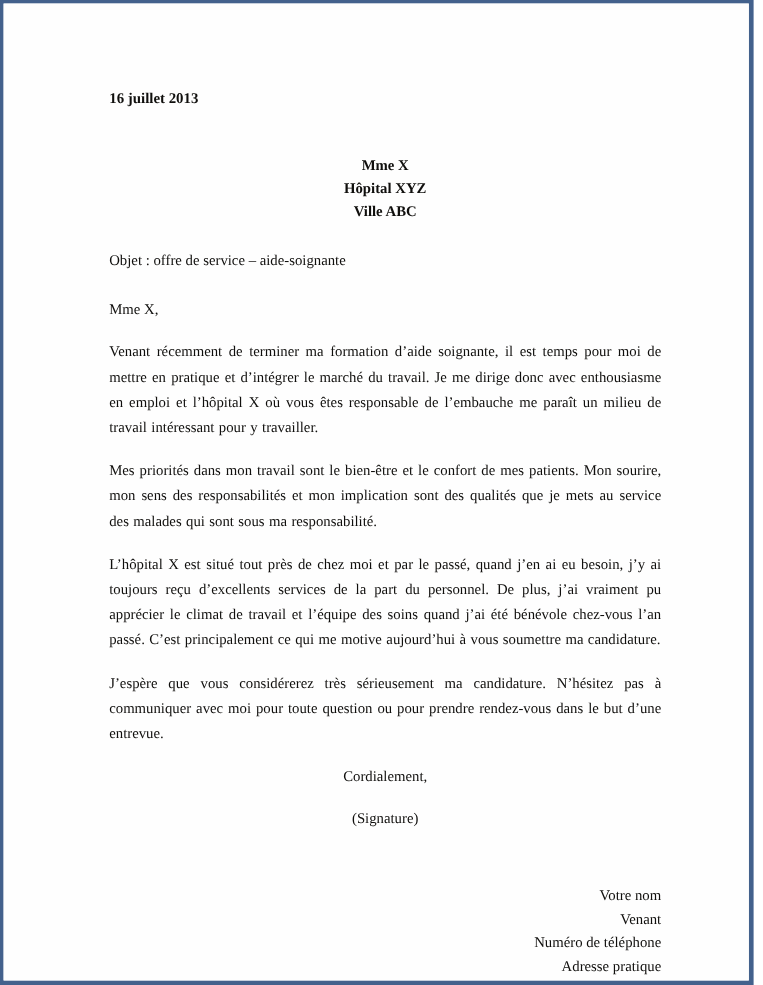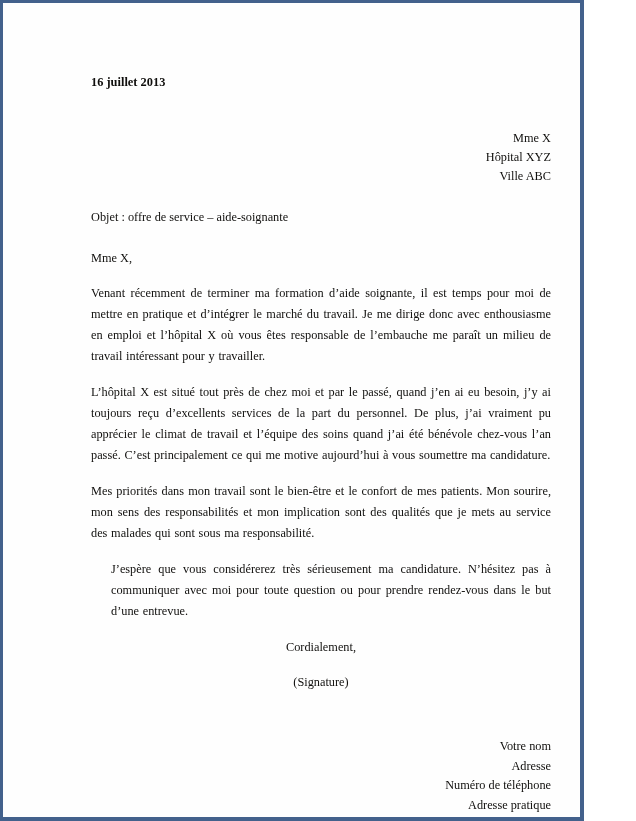--- a/index.html
+++ b/index.html
@@ -11,21 +11,21 @@
     width: 636px;
     height: 821px;
     background: #ffffff;
     font-family: "Liberation Serif", "DejaVu Serif", serif;
     overflow: hidden;
   }
 
   #page {
     position: relative;
     box-sizing: border-box;
-    width: 584px;
+    width: 628px;
     height: 821px;
     background: #ffffff;
     border: 3px solid #43618c;
     border-right-width: 4px;
     border-bottom-width: 4px;
     padding: 0;
   }
 
   #sheet {
     position: absolute;
@@ -52,42 +52,43 @@
     text-align: left;
     margin: 0 0 0 0;
   }
 
   .spacer-lg { height: 38px; }
   .spacer-md { height: 22px; }
   .spacer-sm { height: 15px; }
   .spacer-xl { height: 45px; }
 
   .addr-block {
-    text-align: right;
+    text-align: center;
     line-height: 19px;
+    font-weight: bold;
   }
   .addr-block .line { display: block; }
 
   .subject-line {
     text-align: left;
     line-height: 19px;
   }
 
   .salutation {
     text-align: left;
     line-height: 19px;
   }
 
   p.body-par {
     margin: 0 0 15px 0;
     text-align: justify;
     line-height: 21px;
     word-spacing: 0.6px;
   }
-  p.body-par:last-of-type { margin-bottom: 0; margin-left: 20px; }
+  p.body-par:last-of-type { margin-bottom: 0; }
 
   .closing {
     text-align: center;
     line-height: 20px;
   }
 
   .signature-mark {
     text-align: center;
     line-height: 20px;
   }
@@ -119,36 +120,36 @@
 
       <div class="subject-line">Objet : offre de service – aide-soignante</div>
 
       <div class="spacer-md"></div>
 
       <div class="salutation">Mme X,</div>
 
       <div class="spacer-sm"></div>
 
       <p class="body-par">Venant récemment de terminer ma formation d’aide soignante, il est temps pour moi de mettre en pratique et d’intégrer le marché du travail.  Je me dirige donc avec enthousiasme en emploi et l’hôpital X où vous êtes responsable de l’embauche me paraît un milieu de travail intéressant pour y travailler.</p>
+      <p class="body-par">Mes priorités dans mon travail sont le bien-être et le confort de mes patients. Mon sourire, mon sens des responsabilités et mon implication sont des qualités que je mets au service des malades qui sont sous ma responsabilité.</p>
       <p class="body-par">L’hôpital X est situé tout près de chez moi et par le passé, quand j’en ai eu besoin, j’y ai toujours reçu d’excellents services de la part du personnel.  De plus, j’ai vraiment pu apprécier le climat de travail et l’équipe des soins quand j’ai été bénévole chez-vous l’an passé. C’est principalement ce qui me motive aujourd’hui à vous soumettre ma candidature.</p>
-      <p class="body-par">Mes priorités dans mon travail sont le bien-être et le confort de mes patients. Mon sourire, mon sens des responsabilités et mon implication sont des qualités que je mets au service des malades qui sont sous ma responsabilité.</p>
       <p class="body-par">J’espère que vous considérerez très sérieusement ma candidature. N’hésitez pas à communiquer avec moi pour toute question ou pour prendre rendez-vous dans le but d’une entrevue.</p>
 
       <div class="spacer-sm"></div>
 
       <div class="closing">Cordialement,</div>
 
       <div class="spacer-sm"></div>
 
       <div class="signature-mark">(Signature)</div>
 
       <div class="spacer-xl"></div>
 
       <div class="sign-block">
         <span class="line">Votre nom</span>
-        <span class="line">Adresse</span>
+        <span class="line">Venant</span>
         <span class="line">Numéro de téléphone</span>
         <span class="line">Adresse pratique</span>
       </div>
 
     </div>
   </div>
 </div>
 
 </body></html>

